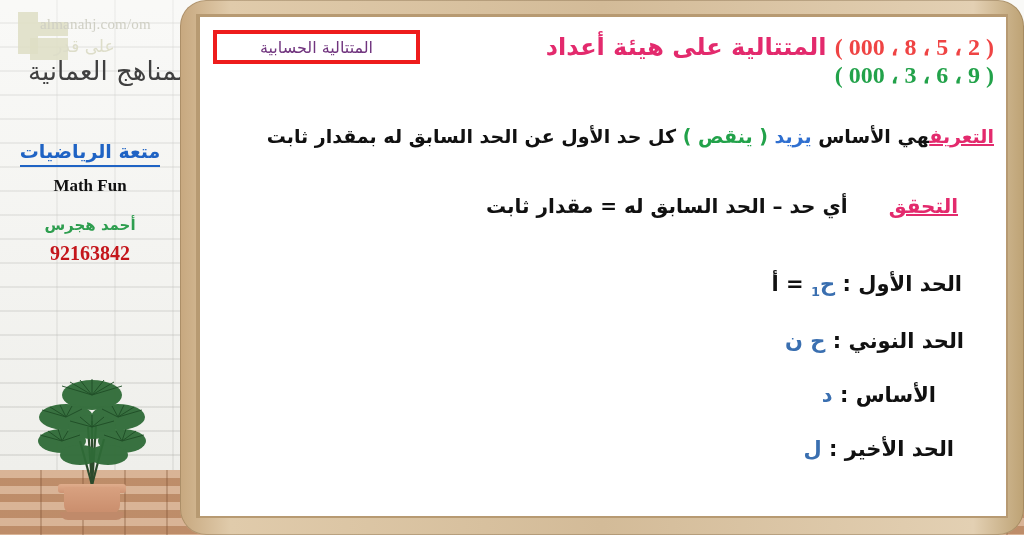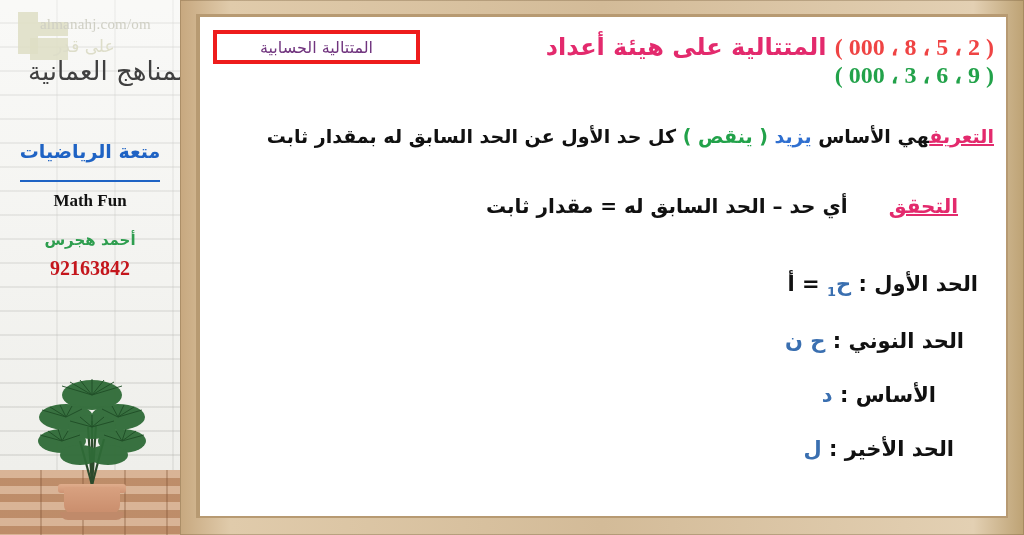--- a/index.html
+++ b/index.html
@@ -93,21 +93,21 @@
     width: 180px;
     text-align: center;
   }
   .brand-ar {
     font-size: 19px;
     font-weight: bold;
     color: #1f63c4;
     direction: rtl;
     border-bottom: 2px solid #1f63c4;
     display: inline-block;
-    padding-bottom: 16px;
+    padding-bottom: 1px;
     line-height: 1.25;
   }
   .brand-en {
     margin-top: 9px;
     font-size: 17px;
     font-weight: bold;
     color: #111111;
     font-family: "Liberation Serif", serif;
   }
   .brand-author {
@@ -161,20 +161,21 @@
     position: absolute;
     left: 180px; top: 0px;
     width: 844px; height: 535px;
     background-color: #cdb189;
     background-image:
       linear-gradient(to right, #c7a87f 0%, #e0cbab 6%, #d3bb98 50%, #e3d0b3 94%, #bda274 100%),
       repeating-linear-gradient(to bottom,
         rgba(150,120,80,0.12) 0px, rgba(150,120,80,0.12) 2px,
         rgba(255,255,255,0.00) 2px, rgba(255,255,255,0.00) 7px);
     box-shadow: inset 0 0 0 1px rgba(120,95,60,.35);
+    border-radius: 26px;
   }
   .board-inner-shadow {
     position: absolute;
     left: 16px; top: 14px;
     width: 812px; height: 504px;
     background: #b79a72;
   }
   .board-surface {
     position: absolute;
     left: 20px; top: 17px;
@@ -272,21 +273,21 @@
     font-weight: bold;
     color: #111111;
     direction: rtl;
     white-space: nowrap;
     margin-bottom: 30px;
     font-family: "DejaVu Sans", sans-serif;
   }
   .term-row:last-child { margin-bottom: 0; }
   .sym { color: #3a6fb0; font-weight: bold; }
   .sub { font-size: 13px; vertical-align: sub; color: #3a6fb0; }
-  .r-in1 { margin-right: 0px; }
+  .r-in1 { margin-right: 16px; }
   .r-in2 { margin-right: 14px; }
   .r-in3 { margin-right: 42px; }
   .r-in4 { margin-right: 24px; }
 </style>
 </head>
 <body>
 
 <div id="stage">
 
   <div class="wall"></div>

